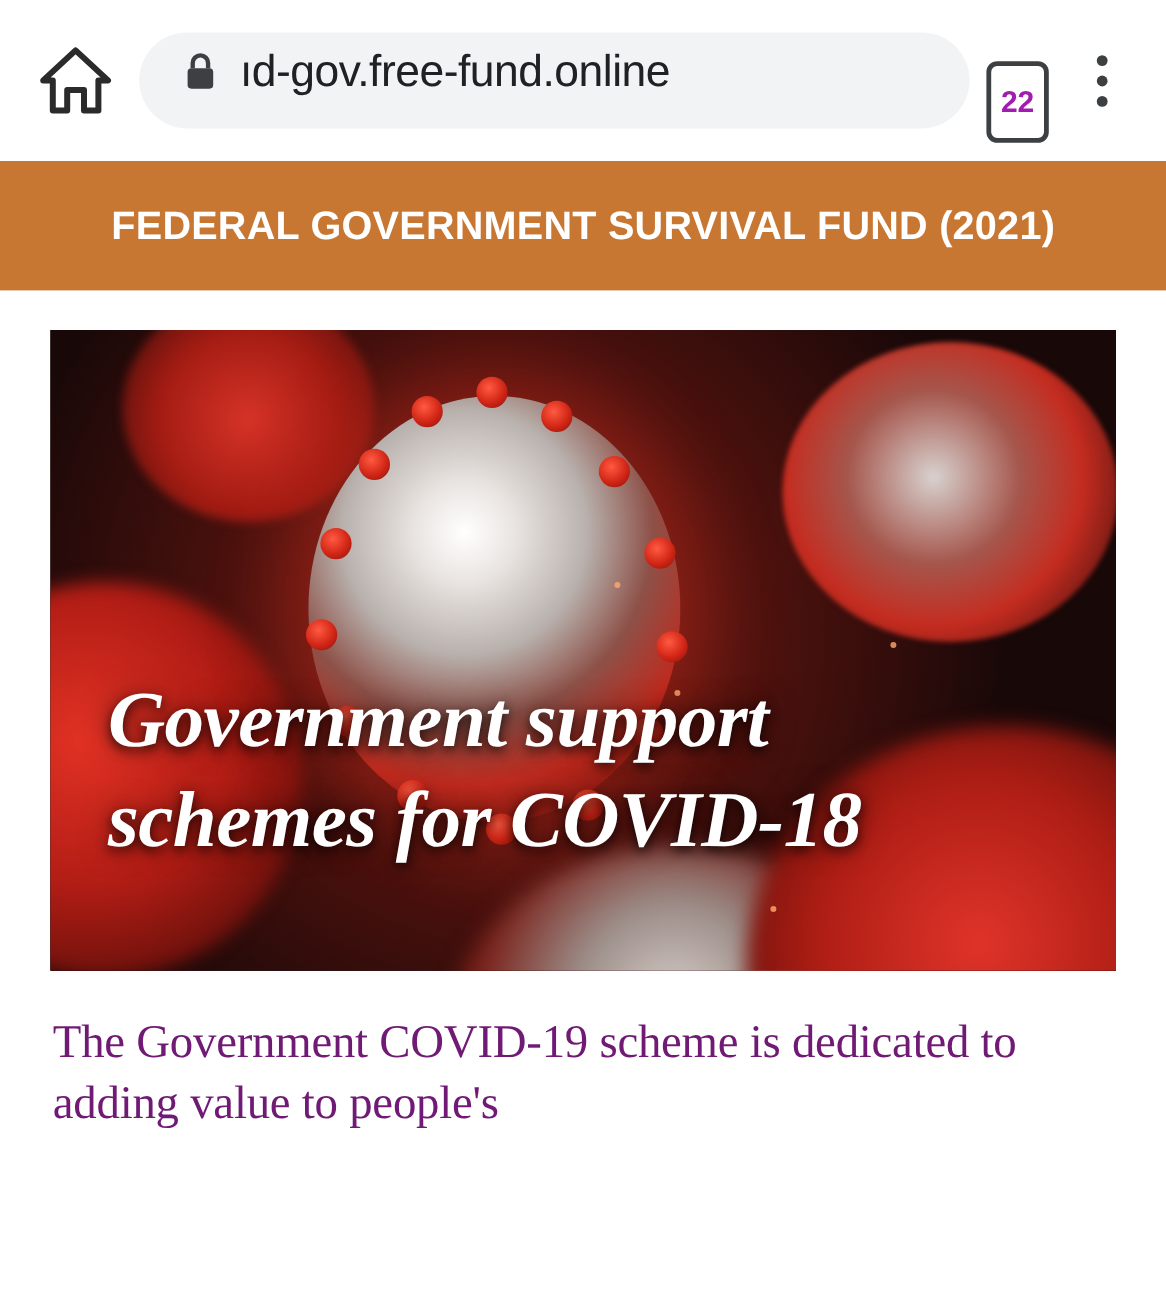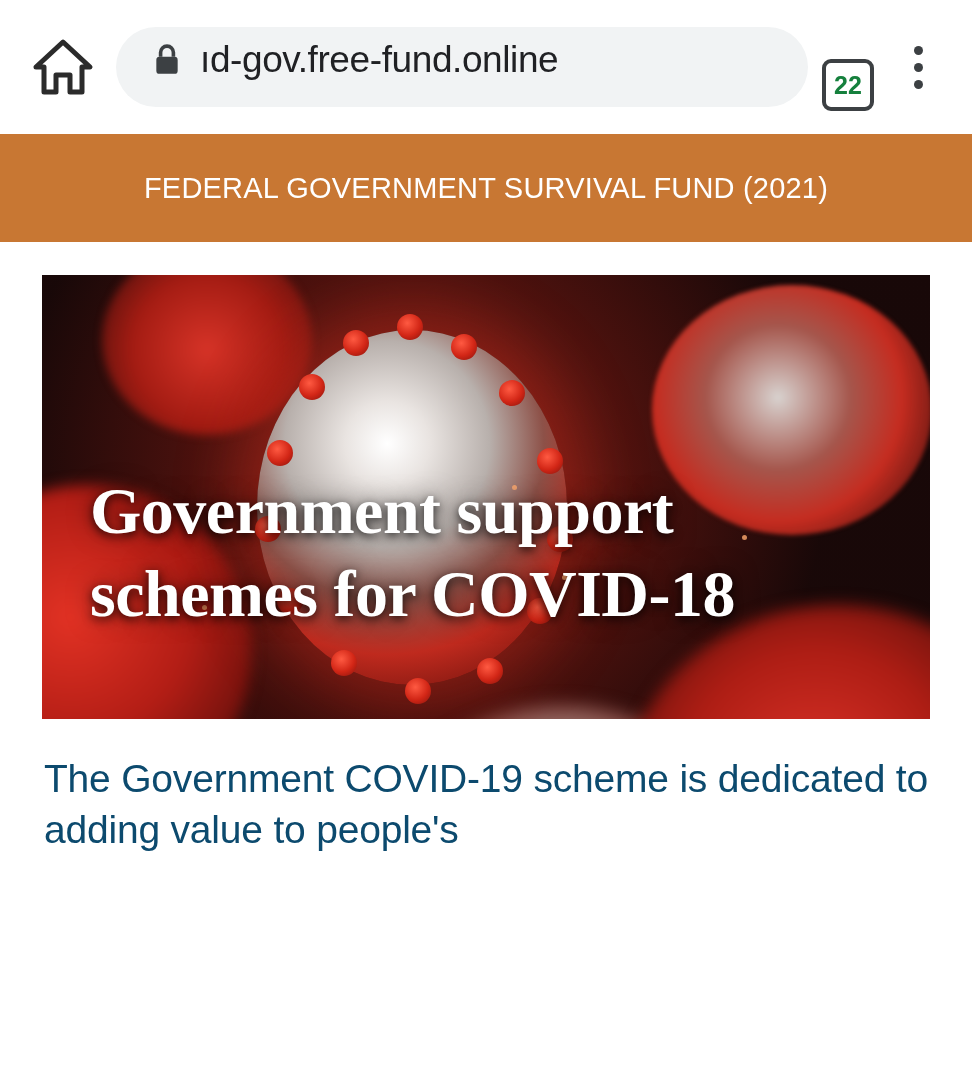--- a/index.html
+++ b/index.html
@@ -58,29 +58,29 @@
     color: #202124;
     letter-spacing: -0.4px;
     white-space: nowrap;
     overflow: hidden;
     font-family: "Liberation Sans", sans-serif;
   }
 
   .tab-counter {
     flex: 0 0 auto;
     width: 52px;
-    height: 52px;
+    height: 68px;
     border: 4px solid #3c4043;
     border-radius: 9px;
     display: flex;
     align-items: center;
     justify-content: center;
     font-size: 25px;
     font-weight: bold;
-    color: #15803d;
+    color: #a21caf;
     margin-right: 16px;
     cursor: pointer;
     margin-top: 36px;
   }
 
   .menu-button {
     flex: 0 0 auto;
     width: 56px;
     height: 74px;
     display: flex;
@@ -109,37 +109,38 @@
     width: 972px;
     height: 108px;
     background: #c87733;
     display: flex;
     align-items: center;
     justify-content: center;
   }
 
   .site-header-title {
     color: #ffffff;
-    font-size: 29px;
-    font-weight: normal;
+    font-size: 33px;
+    font-weight: bold;
     letter-spacing: 0.2px;
     text-align: center;
     font-family: "Liberation Sans", sans-serif;
   }
 
   .hero-wrap {
     padding: 33px 42px 0 42px;
   }
 
   .hero {
     position: relative;
     width: 888px;
-    height: 444px;
+    height: 534px;
     overflow: hidden;
     background: #1a0a08;
+    font-style: italic;
   }
 
   .hero-bg {
     position: absolute;
     inset: 0;
     background:
       radial-gradient(circle at 42% 46%, rgba(150,40,28,0.85) 0%, rgba(80,18,14,0.9) 38%, rgba(24,8,8,0.98) 72%),
       radial-gradient(circle at 78% 82%, rgba(120,30,22,0.6) 0%, rgba(20,6,6,0) 55%),
       linear-gradient(160deg, #2a1110 0%, #130708 55%, #0d0505 100%);
   }
@@ -220,22 +221,22 @@
     line-height: 1.25;
     letter-spacing: -0.5px;
     text-shadow: 0 3px 10px rgba(0,0,0,0.75), 0 0 24px rgba(0,0,0,0.5);
   }
   .hero-text .line2 { display: block; }
 
   .body-copy {
     padding: 34px 44px 0 44px;
     font-size: 39px;
     line-height: 1.31;
-    color: #0c4a6e;
-    font-family: Liberation Sans, sans-serif;
+    color: #701a75;
+    font-family: Liberation Serif, serif;
     letter-spacing: -0.2px;
   }
 </style>
 </head>
 <body>
 
 <div class="browser-bar">
 
   <div class="home-button">
     <svg width="62" height="60" viewBox="0 0 62 60">

